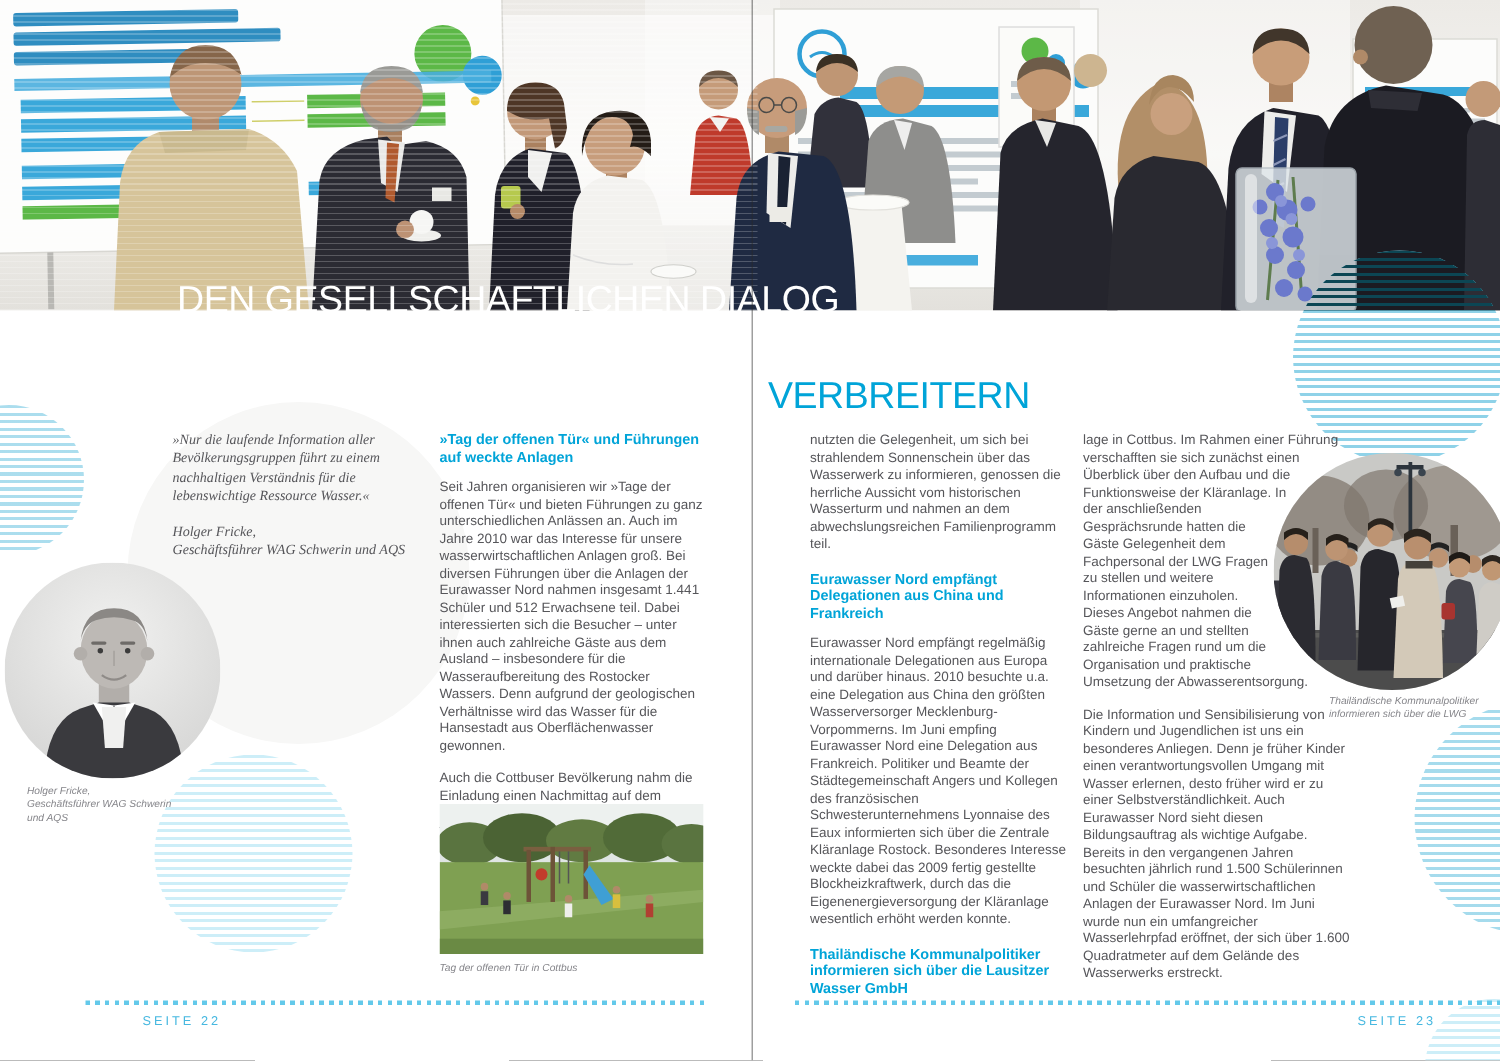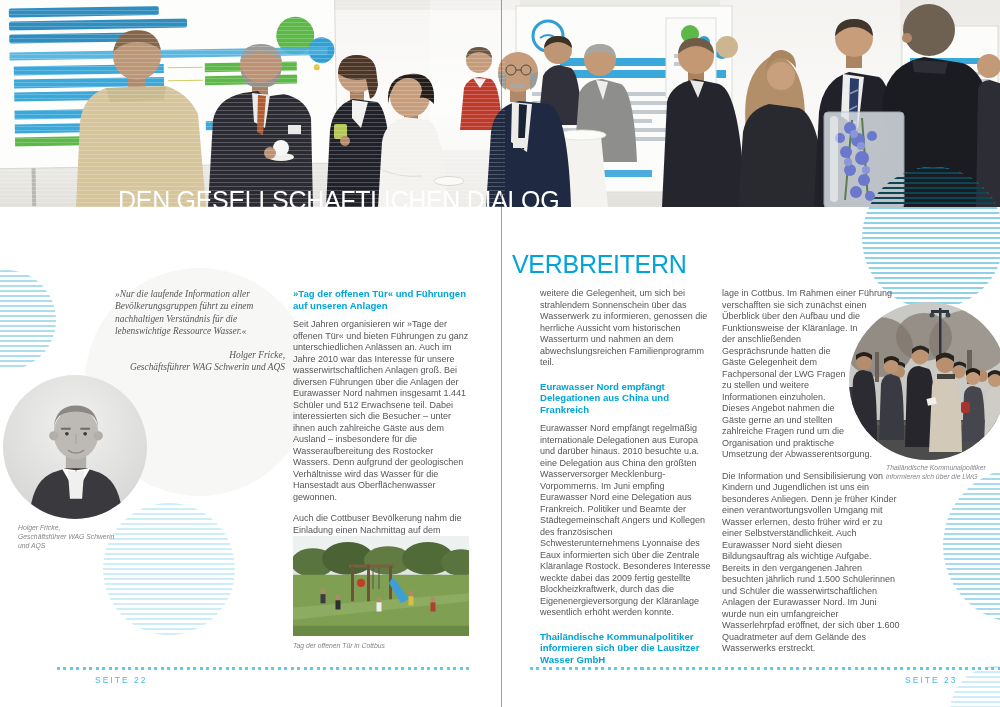--- a/index.html
+++ b/index.html
@@ -42,21 +42,21 @@
   .stc-e  { left:950px; top:666px; width:92px; height:92px;
             background:repeating-linear-gradient(180deg, var(--stripe_light) 0 2px, transparent 2px 5px); }
   .quote-circle { position:absolute; left:85px; top:268px; width:228px; height:228px;
                   border-radius:50%; background:#f7f7f6; }
   
   .col { position:absolute; top:288px; color:var(--body_text); font-size:9px; line-height:11.5px; text-align:left; }
   .col p { margin:0 0 10px 0; }
   .col h3 { color:var(--accent_cyan); font-size:9.6px; line-height:11.5px; font-weight:bold; margin:12px 0 8px 0; }
   .col h3.first { margin-top:0; }
   .col1 { left:115px; width:170px; font-style:italic; font-size:9.4px; line-height:12.3px;font-family:Liberation Serif, serif; }
-  .col1 .attribution { margin-top:12px; white-space:pre-line;text-align:right; }
+  .col1 .attribution { margin-top:12px; white-space:pre-line; }
   .col2 { left:293px; width:176px; }
   .col3 { left:540px; width:174px; }
   .col4 { left:722px; width:178px; }
   .wrap-spacer { float:right; width:52px; height:176px;
                  shape-outside:circle(83px at 80px 93px); }
   
   .portrait { position:absolute; left:3px; top:375px; width:144px; height:144px;
               border-radius:50%; overflow:hidden; }
   .photo-cottbus { position:absolute; left:293px; top:536px; width:176px; height:100px; overflow:hidden; }
   .photo-thai { position:absolute; left:849px; top:302px; width:158px; height:158px;
@@ -342,21 +342,21 @@
       <path d="M58,92 L66,106 L72,94 Z" fill="#ffffff"></path>
         <path d="M86,92 L78,106 L72,94 Z" fill="#ffffff"></path>
       <path d="M64,95 L80,95 L78,122 L66,122 Z" fill="#f0f0ef"></path>
     </svg>
   </div>
   <div class="caption cap-portrait">Holger Fricke,
 Geschäftsführer WAG Schwerin
 und AQS</div>
 
   <div class="col col2">
-    <h3 class="first">»Tag der offenen Tür« und Führungen auf unseren Anlagen</h3>
+    <h3 class="first">»Tag der offenen Tür« und Führungen auf weckte Anlagen</h3>
     <p>Seit Jahren organisieren wir »Tage der offenen Tür« und bieten Führungen zu ganz unterschiedlichen Anlässen an. Auch im Jahre 2010 war das Interesse für unsere wasserwirtschaftlichen Anlagen groß. Bei diversen Führungen über die Anlagen der Eurawasser Nord nahmen insgesamt 1.441 Schüler und 512 Erwachsene teil. Dabei interessierten sich die Besucher – unter ihnen auch zahlreiche Gäste aus dem Ausland – insbesondere für die Wasseraufbereitung des Rostocker Wassers. Denn aufgrund der geologischen Verhältnisse wird das Wasser für die Hansestadt aus Oberflächenwasser gewonnen.</p>
     <p>Auch die Cottbuser Bevölkerung nahm die Einladung einen Nachmittag auf dem Gelände des Cottbuser Wasserwerkes zu verbringen mit Begeisterung an. Rund 800 Besucher</p>
   </div>
 
   <div class="photo-cottbus">
     <svg width="176" height="100" viewBox="0 0 176 98" preserveAspectRatio="none">
       <rect width="176" height="98" fill="#dfe5e3"></rect>
       <rect width="176" height="26" fill="#edf1ef"></rect>
       <ellipse cx="20" cy="26" rx="22" ry="14" fill="#5a7440"></ellipse>
         <ellipse cx="55" cy="22" rx="26" ry="16" fill="#4b6334"></ellipse>
@@ -382,21 +382,21 @@
       <circle cx="140" cy="62" r="2.5" fill="#b08a68"></circle>
         <rect x="137.5" y="65" width="5" height="9" fill="#b04032"></rect>
       <circle cx="86" cy="62" r="2.5" fill="#b08a68"></circle>
         <rect x="83.5" y="65" width="5" height="9" fill="#efefec"></rect>
       <rect y="88" width="176" height="10" fill="#6a8a44"></rect>
     </svg>
   </div>
   <div class="caption cap-cottbus">Tag der offenen Tür in Cottbus</div>
 
   <div class="col col3">
-    <p>weitere die Gelegenheit, um sich bei strahlendem Sonnenschein über das Wasserwerk zu informieren, genossen die herrliche Aussicht vom historischen Wasserturm und nahmen an dem abwechslungsreichen Familienprogramm teil.</p>
+    <p>nutzten die Gelegenheit, um sich bei strahlendem Sonnenschein über das Wasserwerk zu informieren, genossen die herrliche Aussicht vom historischen Wasserturm und nahmen an dem abwechslungsreichen Familienprogramm teil.</p>
     <h3>Eurawasser Nord empfängt Delegationen aus China und Frankreich</h3>
     <p>Eurawasser Nord empfängt regelmäßig internationale Delegationen aus Europa und darüber hinaus. 2010 besuchte u.a. eine Delegation aus China den größten Wasserversorger Mecklenburg-Vorpommerns. Im Juni empfing Eurawasser Nord eine Delegation aus Frankreich. Politiker und Beamte der Städtegemeinschaft Angers und Kollegen des französischen Schwesterunternehmens Lyonnaise des Eaux informierten sich über die Zentrale Kläranlage Rostock. Besonderes Interesse weckte dabei das 2009 fertig gestellte Blockheizkraftwerk, durch das die Eigenenergieversorgung der Kläranlage wesentlich erhöht werden konnte.</p>
     <h3>Thailändische Kommunalpolitiker informieren sich über die Lausitzer Wasser GmbH</h3>
   </div>
 
   <div class="col col4">
     <div class="wrap-spacer"></div>
     <p>lage in Cottbus. Im Rahmen einer Führung verschafften sie sich zunächst einen Überblick über den Aufbau und die Funktionsweise der Kläranlage. In der anschließenden Gesprächsrunde hatten die Gäste Gelegenheit dem Fachpersonal der LWG Fragen zu stellen und weitere Informationen einzuholen. Dieses Angebot nahmen die Gäste gerne an und stellten zahlreiche Fragen rund um die Organisation und praktische Umsetzung der Abwasserentsorgung.</p>
     <p>Die Information und Sensibilisierung von Kindern und Jugendlichen ist uns ein besonderes Anliegen. Denn je früher Kinder einen verantwortungsvollen Umgang mit Wasser erlernen, desto früher wird er zu einer Selbstverständlichkeit. Auch Eurawasser Nord sieht diesen Bildungsauftrag als wichtige Aufgabe. Bereits in den vergangenen Jahren besuchten jährlich rund 1.500 Schülerinnen und Schüler die wasserwirtschaftlichen Anlagen der Eurawasser Nord. Im Juni wurde nun ein umfangreicher Wasserlehrpfad eröffnet, der sich über 1.600 Quadratmeter auf dem Gelände des Wasserwerks erstreckt.</p>
   </div>

